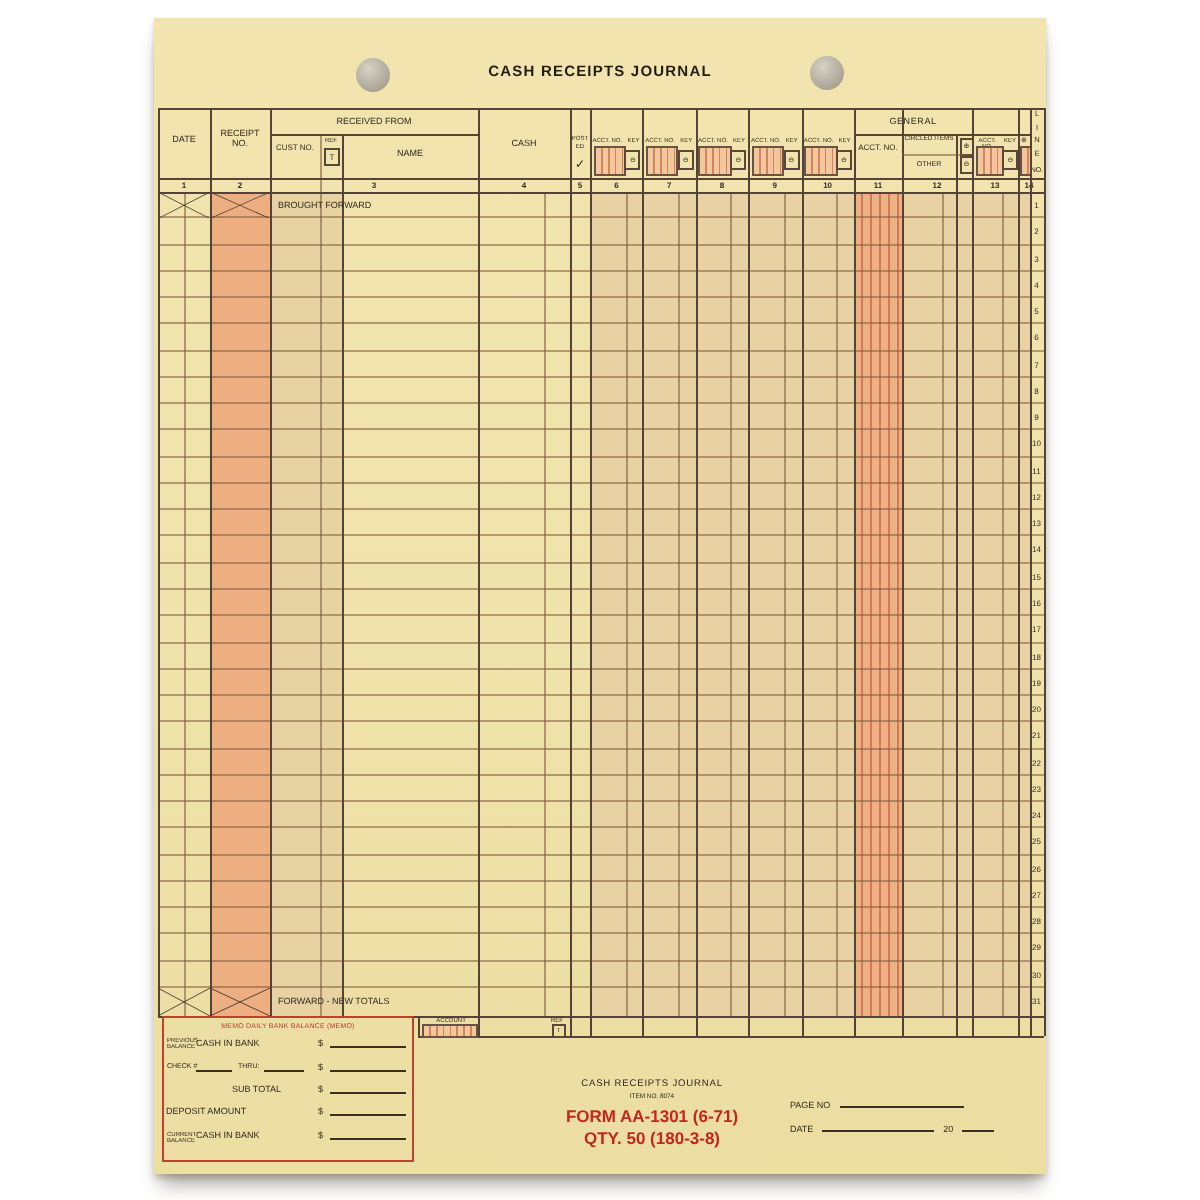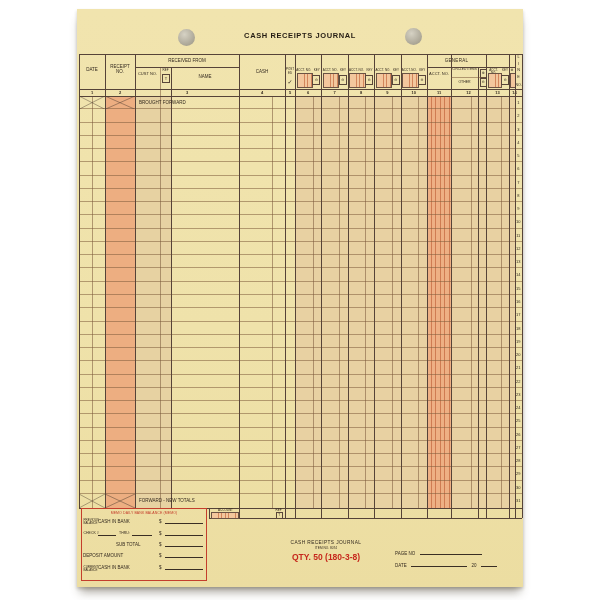--- a/index.html
+++ b/index.html
@@ -284,20 +284,21 @@
           <div class="abs t f3" style="left: 1.5px; top: 56.5px; width: 13px;">CURRENT BALANCE</div>
           <div class="abs t f45" style="left: 16px; top: 56px;">CASH IN BANK</div>
           <div class="abs t f45" style="left: 77px; top: 56px;">$</div>
           <div class="abs ul" style="left: 83px; top: 56px; width: 38px;"></div>
         </div>
     </div>
 
     <div class="abs ctr" style="left:168px;top:531px;width:162px">
       <div class="t" style="font-size:4.8px;letter-spacing:.4px">CASH RECEIPTS JOURNAL</div>
       <div class="t f32" style="margin-top:2px">ITEM NO. 8074</div>
+      <div class="red" style="font-size:8.5px;font-weight:bold;margin-top:2.5px">FORM AA-1301 (6-71)</div>
       <div class="red" style="font-size:8.5px;font-weight:bold;margin-top:1px">QTY. 50 (180-3-8)</div>
     </div>
 
     <div class="abs" style="left:318px;top:532px;width:110px">
       <span class="t f45">PAGE NO</span>
       <span class="ul" style="width:62px"></span>
     </div>
     <div class="abs" style="left:318px;top:544px;width:120px">
       <span class="t f45">DATE</span>
       <span class="ul" style="width:56px"></span>

